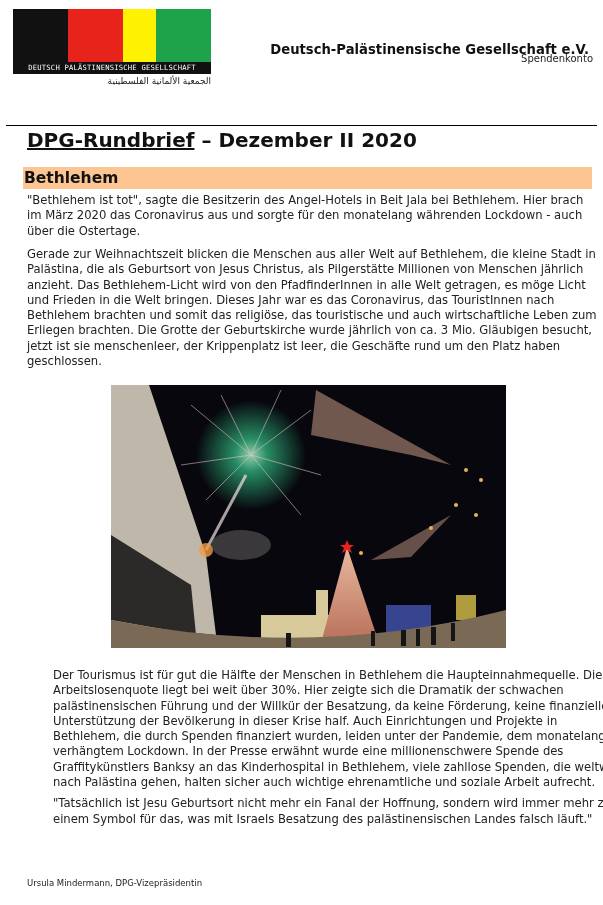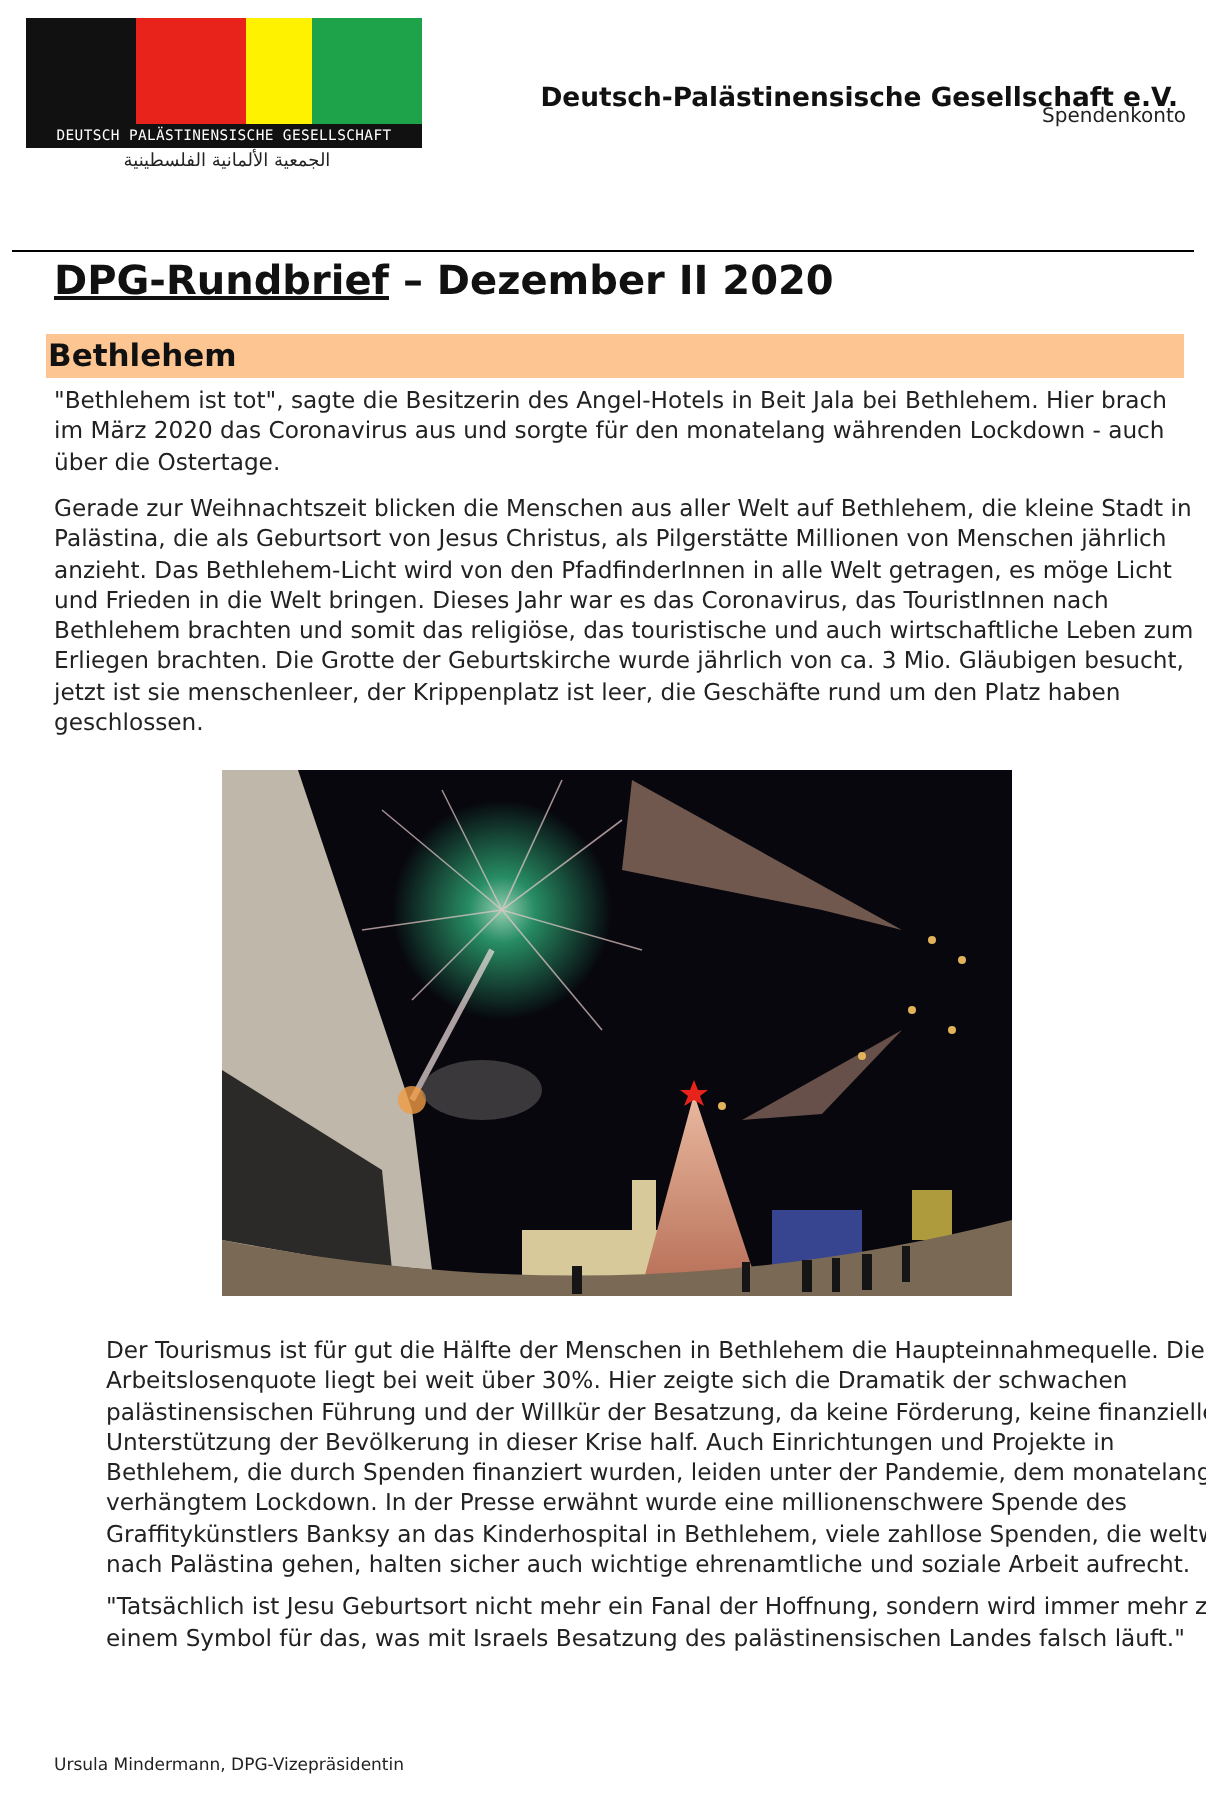--- a/index.html
+++ b/index.html
@@ -6,21 +6,21 @@
     body { width: 603px; height: 905px; position: relative; overflow: hidden;
            font-family: "DejaVu Sans", sans-serif; color: #1a1a1a; }
 
     
     .logo { position: absolute; left: 13px; top: 9px; width: 198px; }
     .logo-flag { display: flex; height: 53px; }
     .logo-flag .stripe { height: 100%; }
     .logo-band { background: #111; color: #fff; font-family: "DejaVu Sans Mono", monospace;
                  font-size: 7.2px; letter-spacing: 0.2px; height: 12px; line-height: 12px;
                  text-align: center; white-space: nowrap; overflow: hidden; }
-    .logo-arabic { font-size: 9px; color: #222; padding-left: 3px; margin-top: 2px; direction: rtl; text-align: center; }
+    .logo-arabic { font-size: 9px; color: #222; padding-left: 3px; margin-top: 2px; direction: rtl; text-align: right; }
 
     .org-name { position: absolute; right: 14px; top: 2px; font-weight: bold; font-size: 13.2px;
                 color: #111; white-space: nowrap; margin-top: 40px; }
     .donation { position: absolute; right: 10px; top: 51px; text-align: right; font-size: 10px;
                 line-height: 15px; color: #222; white-space: nowrap; }
 
     .rule { position: absolute; left: 6px; right: 6px; top: 125px; height: 1px; background: #000; }
 
     .title { position: absolute; left: 27px; top: 128px; font-size: 20px; font-weight: bold;
              color: #111; white-space: nowrap; }

